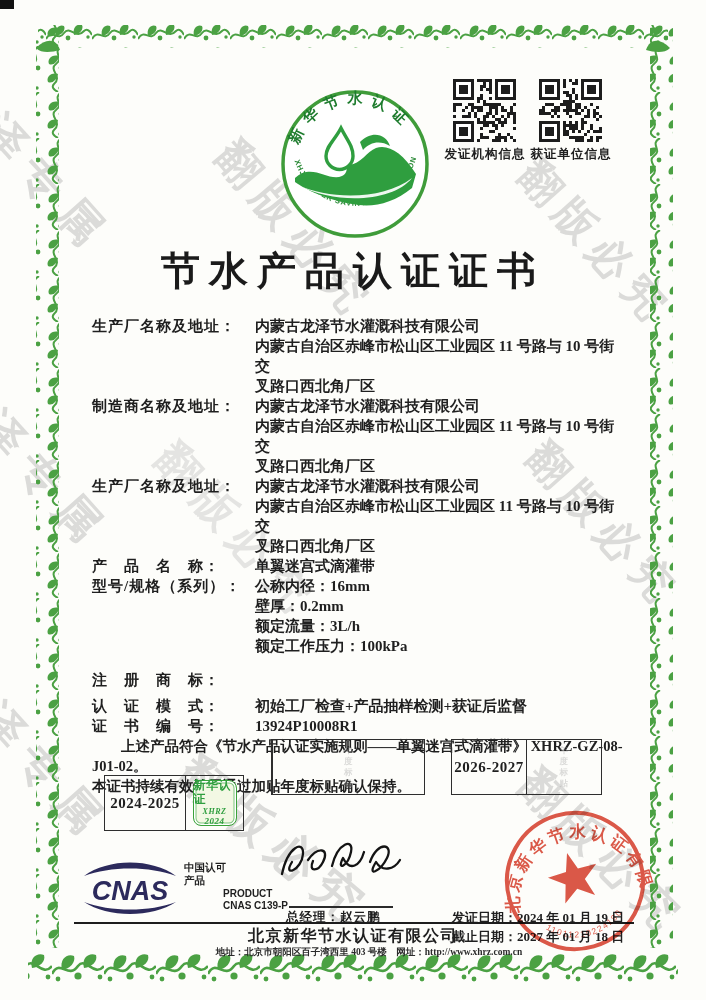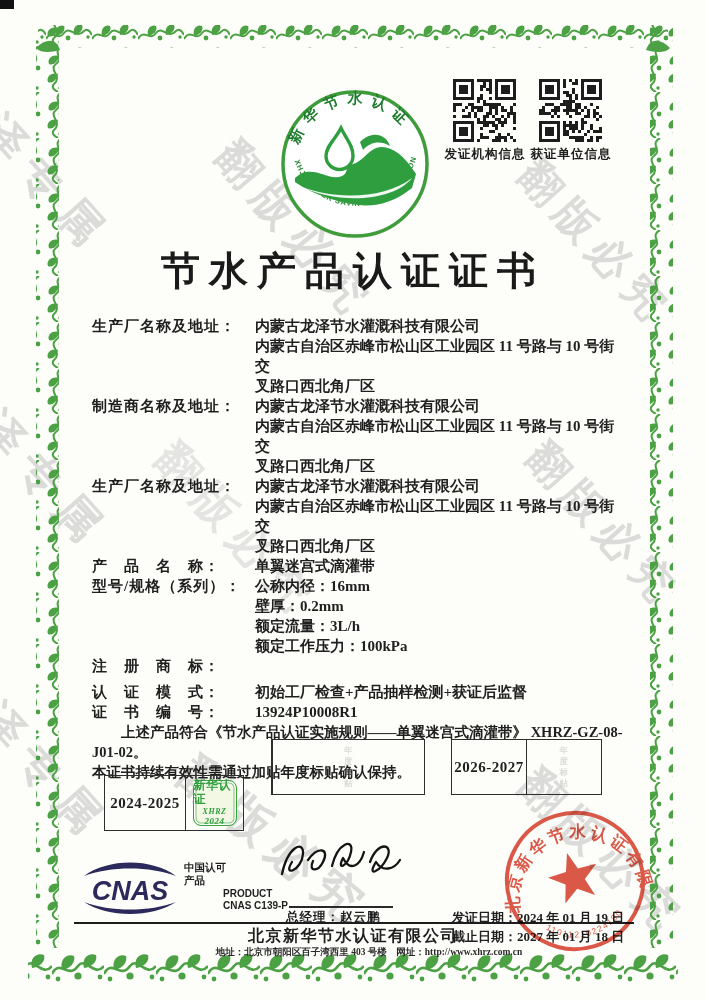--- a/index.html
+++ b/index.html
@@ -22,21 +22,21 @@
   .title{
     left:0;top:244px;width:706px;text-align:center;
     font-size:39px;font-weight:700;letter-spacing:9px;color:#1a1a1a;z-index:3;
   }
   
   .info{left:92px;top:316px;width:536px;font-size:15px;line-height:20px;z-index:3;}
   .row{display:flex;align-items:flex-start;}
   .lbl{width:163px;flex:none;font-weight:700;letter-spacing:1px;}
   .val{flex:1;font-weight:700;}
   .val div{min-height:20px;}
-  .gap14{} .gap6{margin-top:6px;}
+  .gap14{margin-top:14px;} .gap6{margin-top:6px;}
   .statement{margin-top:0;font-size:14.5px;font-weight:700;line-height:20px;}
   .statement .l1{text-indent:2em;}
   
   .ybox{top:739px;height:54px;border:1.6px solid #2e2e2e;display:flex;z-index:3;background:rgba(255,255,255,.0);}
   .ybox .ycell{display:flex;align-items:center;justify-content:center;font-size:15px;font-weight:700;letter-spacing:.5px;}
   .ybox .ydiv{width:0;border-left:1.4px solid #2e2e2e;}
   .sticker{
     width:42px;height:44px;border:1.6px solid #3aa23a;border-radius:8px;
     background:#f3f8e4;box-shadow:inset 0 0 0 1.5px #fff, inset 0 0 0 2.5px #7cc47c;
     display:flex;flex-direction:column;align-items:center;justify-content:center;line-height:1.15;

